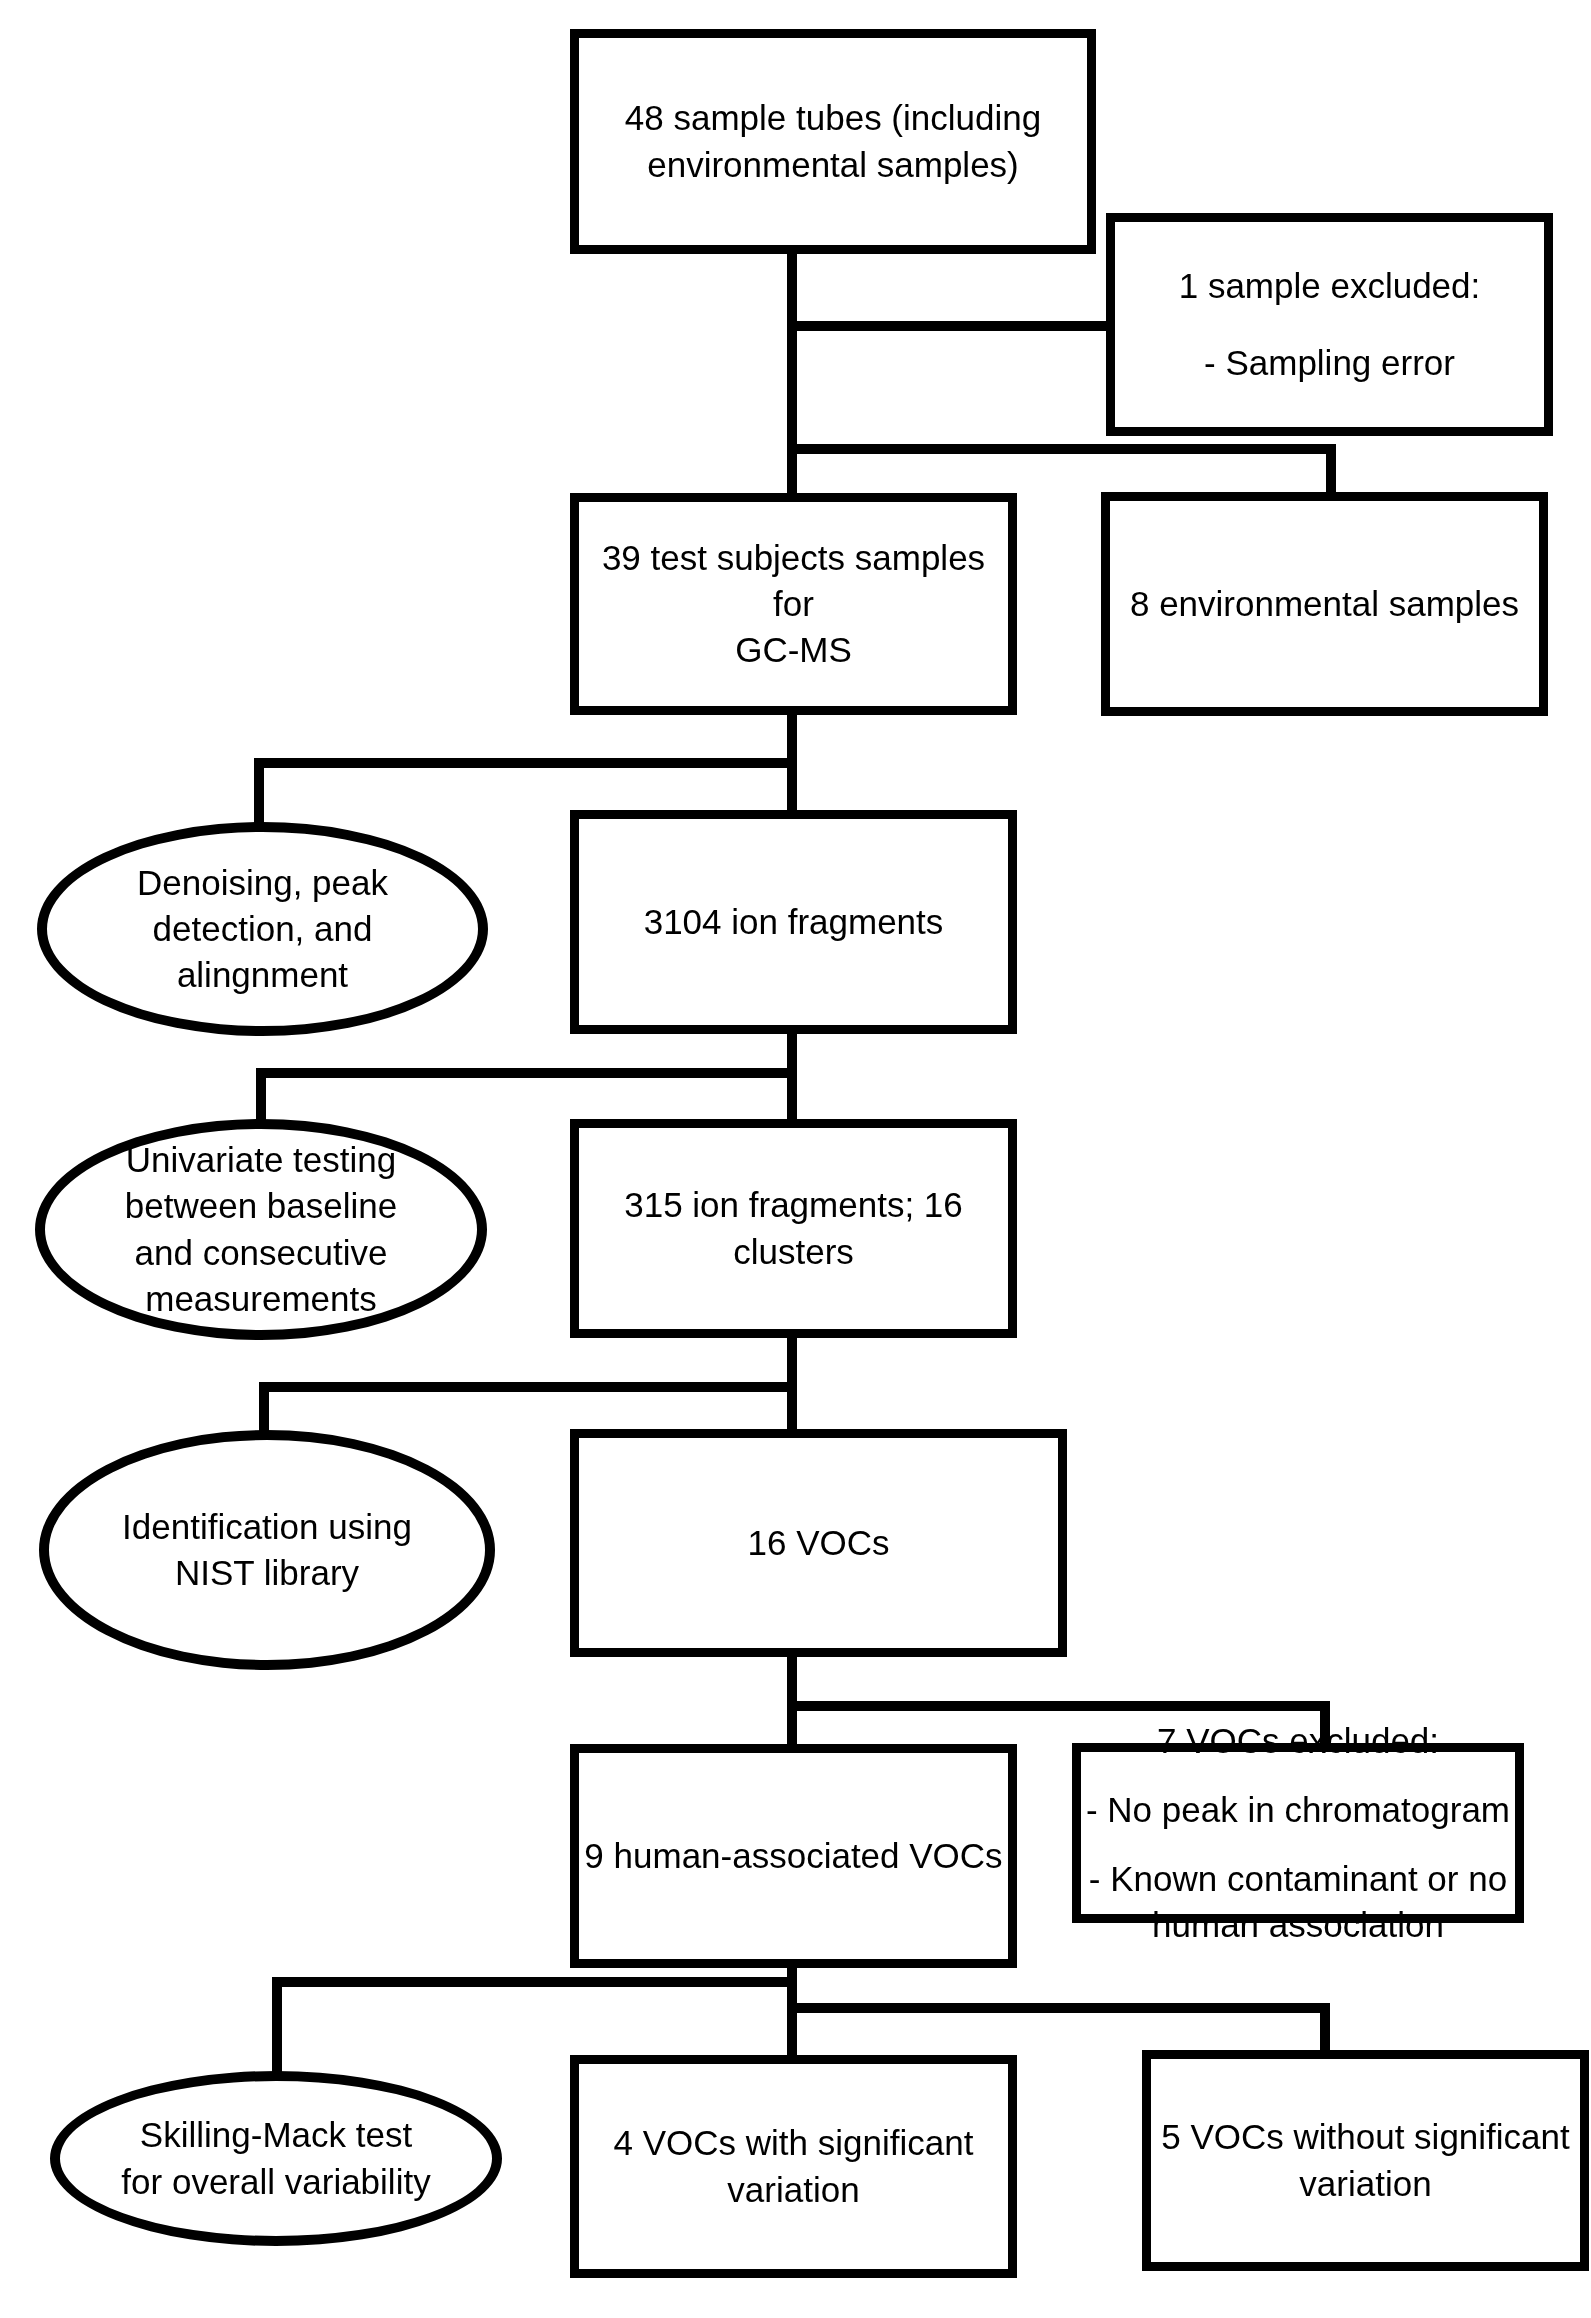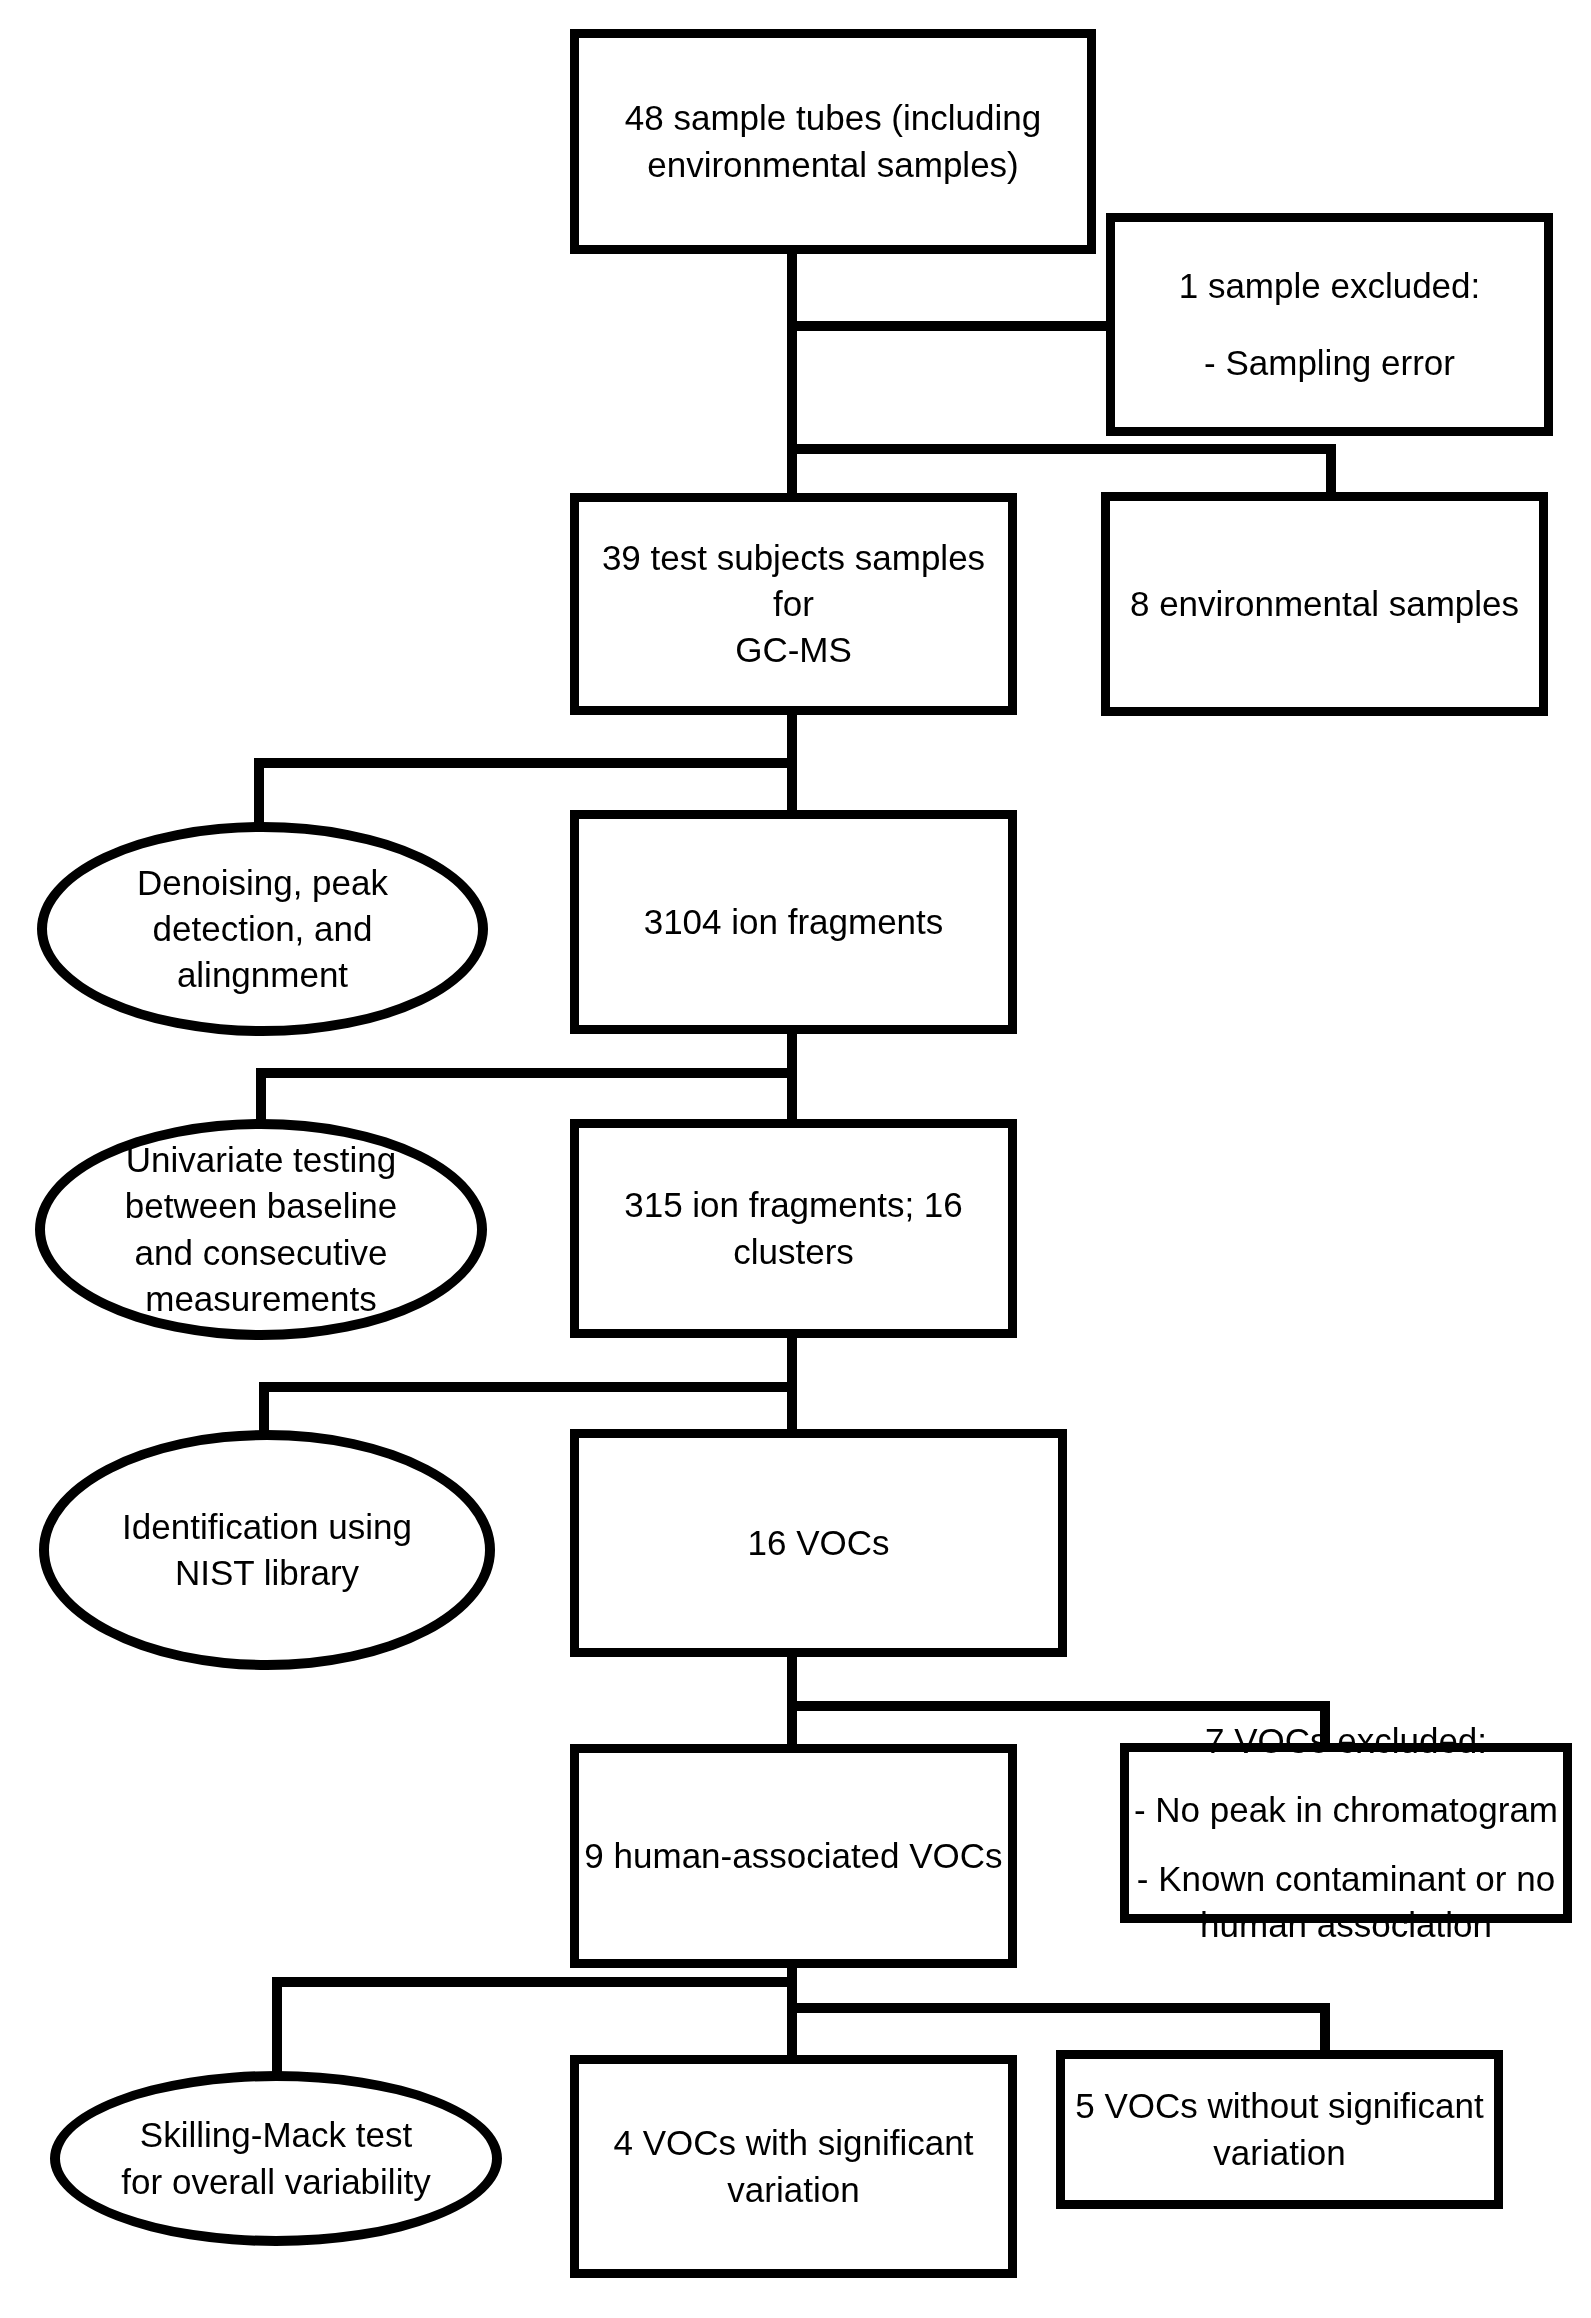--- a/index.html
+++ b/index.html
@@ -128,28 +128,28 @@
 
   <div class="node box excl excl1" style="left:1106px;top:213px;width:447px;height:223px">
     <span class="txt">1 sample excluded:</span>
     <span class="txt">- Sampling error</span>
   </div>
 
   <div class="node box" style="left:1101px;top:492px;width:447px;height:224px">
     <span class="txt">8 environmental samples</span>
   </div>
 
-  <div class="node box excl" style="left:1120px;top:1743px;width:452px;height:180px">
+  <div class="node box excl" style="left:1072px;top:1743px;width:452px;height:180px">
     <span class="txt">7 VOCs excluded:</span>
     <span class="txt">- No peak in chromatogram</span>
     <span class="txt">- Known contaminant or no
 human association</span>
   </div>
 
-  <div class="node box" style="left:1056px;top:2050px;width:447px;height:159px">
+  <div class="node box" style="left:1142px;top:2050px;width:447px;height:221px">
     <span class="txt">5 VOCs without significant
 variation</span>
   </div>
 
   <div class="node ellipse" style="left:37px;top:822px;width:451px;height:214px">
     <span class="txt">Denoising, peak
 detection, and
 alingnment</span>
   </div>
 

